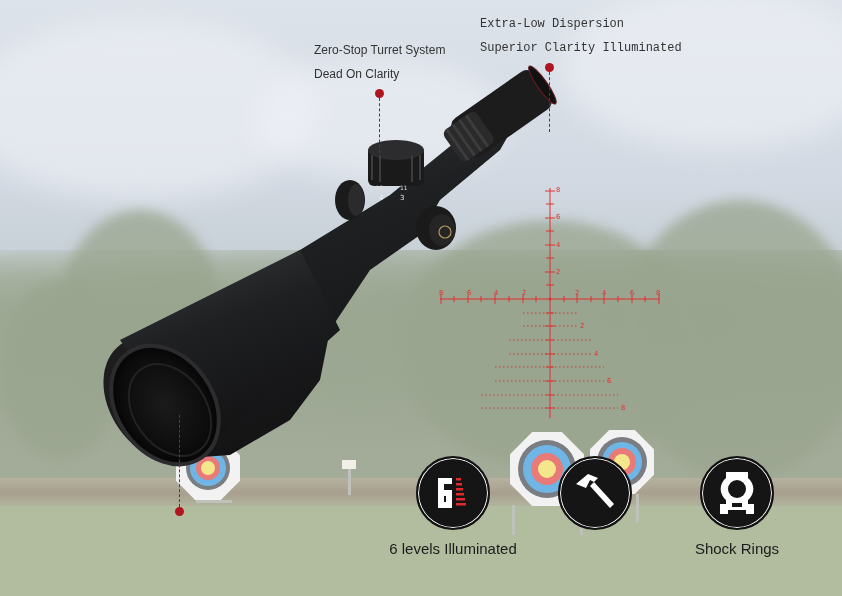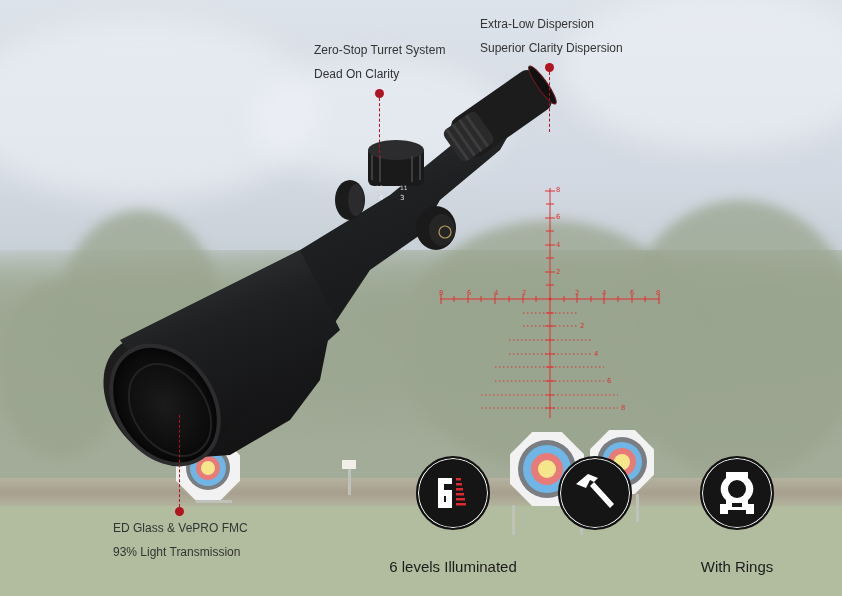--- a/index.html
+++ b/index.html
@@ -22,21 +22,21 @@
   .stand { position: absolute; background: #bfc2bb; }
 
   .callout { position: absolute; color: #333; font-size: 12px; line-height: 24px; }
   .dot { position: absolute; width: 9px; height: 9px; border-radius: 50%; background: #b0141e; }
   .dash { position: absolute; width: 0; border-left: 1.5px dashed #b0141e; }
 
   .feature { position: absolute; text-align: center; }
   .badge { width: 70px; height: 70px; border-radius: 50%; background: #151515; border: 2px solid #111;
     box-shadow: 0 0 0 1px #fff inset, 0 0 0 3px #151515 inset; position: relative; margin: 0 auto; }
   .badge svg { position: absolute; left: 0; top: 0; }
-  .feature-label { font-size: 15px; color: #1b1b1b; margin-top: 28px; white-space: nowrap; }
+  .feature-label { font-size: 15px; color: #1b1b1b; margin-top: 10px; white-space: nowrap; }
 
   .reticle { position: absolute; left: 430px; top: 180px; }
   .reticle-num { position: absolute; color: #e03030; font-size: 7px; font-family: "DejaVu Sans Mono", monospace; }
 </style>
 </head>
 <body>
 
 <div class="stage">
 
   <div class="sky-cloud" style="left:-40px;top:20px;width:360px;height:180px;"></div>
@@ -200,33 +200,29 @@
     <circle cx="445" cy="232" r="6" fill="none" stroke="#b49a5a" stroke-width="1.2"></circle>
   </svg>
 
   <div class="callout" style="left:314px;top:38px;">
     <div>Zero-Stop Turret System</div>
     <div>Dead On Clarity</div>
   </div>
   <div class="dot" style="left:375px;top:89px;"></div>
   <div class="dash" style="left:379px;top:98px;height:60px;"></div>
 
-  <div class="callout" style="left:480px;top:12px;">
+  <div class="callout" style="left:480px;top:12px;font-family:Liberation Mono, monospace;">
     <div>Extra-Low Dispersion</div>
-    <div>Superior Clarity Dispersion</div>
+    <div>Superior Clarity Illuminated</div>
   </div>
   <div class="dot" style="left:545px;top:63px;"></div>
   <div class="dash" style="left:549px;top:72px;height:60px;"></div>
 
   <div class="dash" style="left:179px;top:415px;height:92px;"></div>
   <div class="dot" style="left:175px;top:507px;"></div>
-  <div class="callout" style="left:113px;top:516px;">
-    <div>ED Glass &amp; VePRO FMC</div>
-    <div>93% Light Transmission</div>
-  </div>
 
   <div class="feature" style="left:383px;top:456px;width:140px;">
     <div class="badge">
       <svg width="70" height="70" viewBox="0 0 70 70">
         <path d="M20 20 h14 v6 h-8 v6 h8 v18 h-14 z M26 38 v6 h2 v-6 z" fill="#fff"></path>
         <g fill="#e0282e">
           <rect x="38" y="20" width="5" height="2.5"></rect>
             <rect x="38" y="25" width="6" height="2.5"></rect>
           <rect x="38" y="30" width="7" height="2.5"></rect>
             <rect x="38" y="35" width="8" height="2.5"></rect>
@@ -248,15 +244,15 @@
   </div>
 
   <div class="feature" style="left:667px;top:456px;width:140px;">
     <div class="badge">
       <svg width="70" height="70" viewBox="0 0 70 70">
         <path d="M24 14 h22 v6 a14 14 0 0 1 0 22 v4 h6 v10 h-8 v-4 h-18 v4 h-8 v-10 h6 v-4 a14 14 0 0 1 0 -22 z" fill="#fff"></path>
         <circle cx="35" cy="31" r="9" fill="#151515"></circle>
         <rect x="30" y="45" width="10" height="4" fill="#151515"></rect>
       </svg>
     </div>
-    <div class="feature-label">With Rings</div>
+    <div class="feature-label">Shock Rings</div>
   </div>
 </div>
 
 </body></html>

